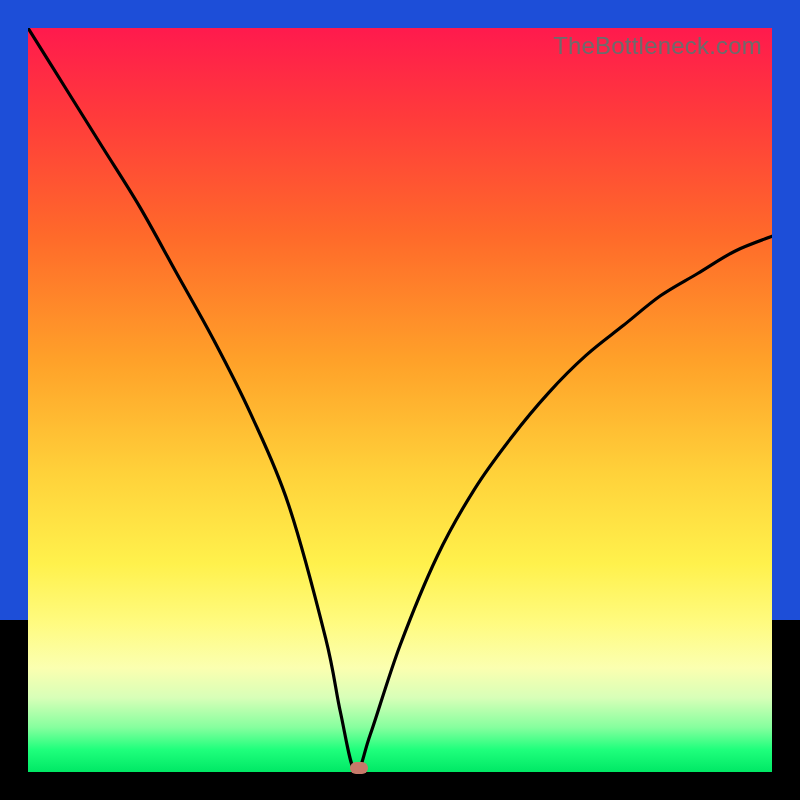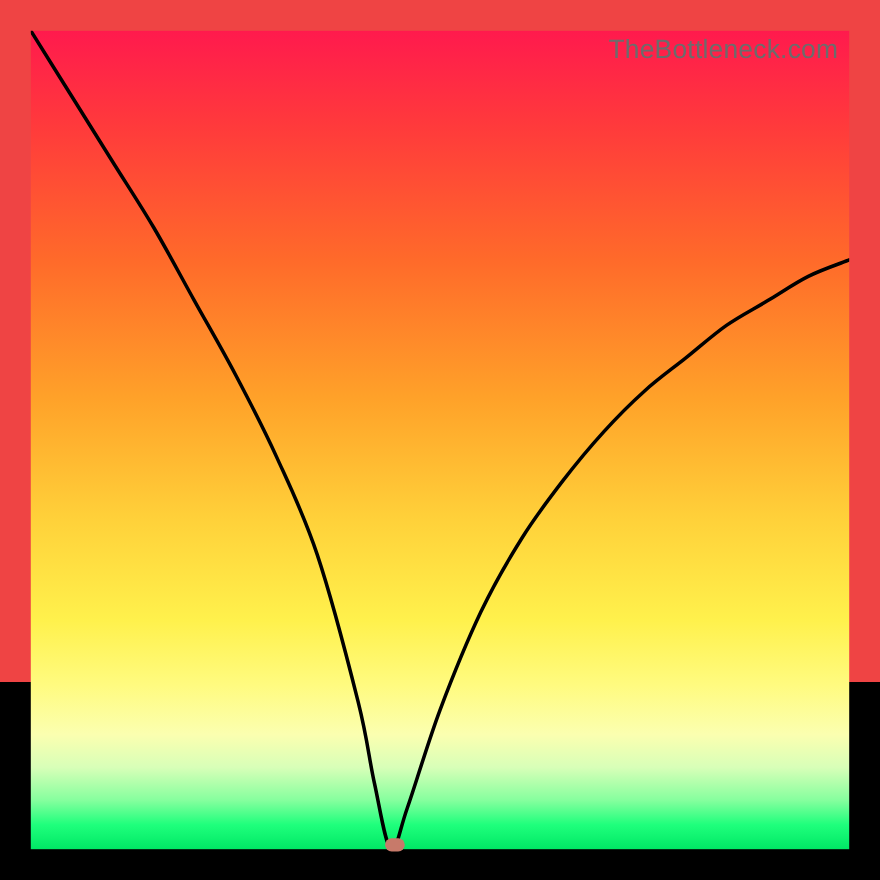--- a/index.html
+++ b/index.html
@@ -10,21 +10,21 @@
     background: #000;
     overflow: hidden;
     font-family: Arial, Helvetica, sans-serif;
   }
   .frame {
     position: absolute;
     left: 0;
     top: 0;
     width: 800px;
     height: 620px;
-    background: #ef4444;
+    background: #1d4ed8;
   }
   .plot {
     position: absolute;
     left: 28px;
     top: 28px;
     width: 744px;
     height: 744px;
     background: linear-gradient(to bottom,
       #ff1a4d 0%,
       #ff3b3b 12%,

